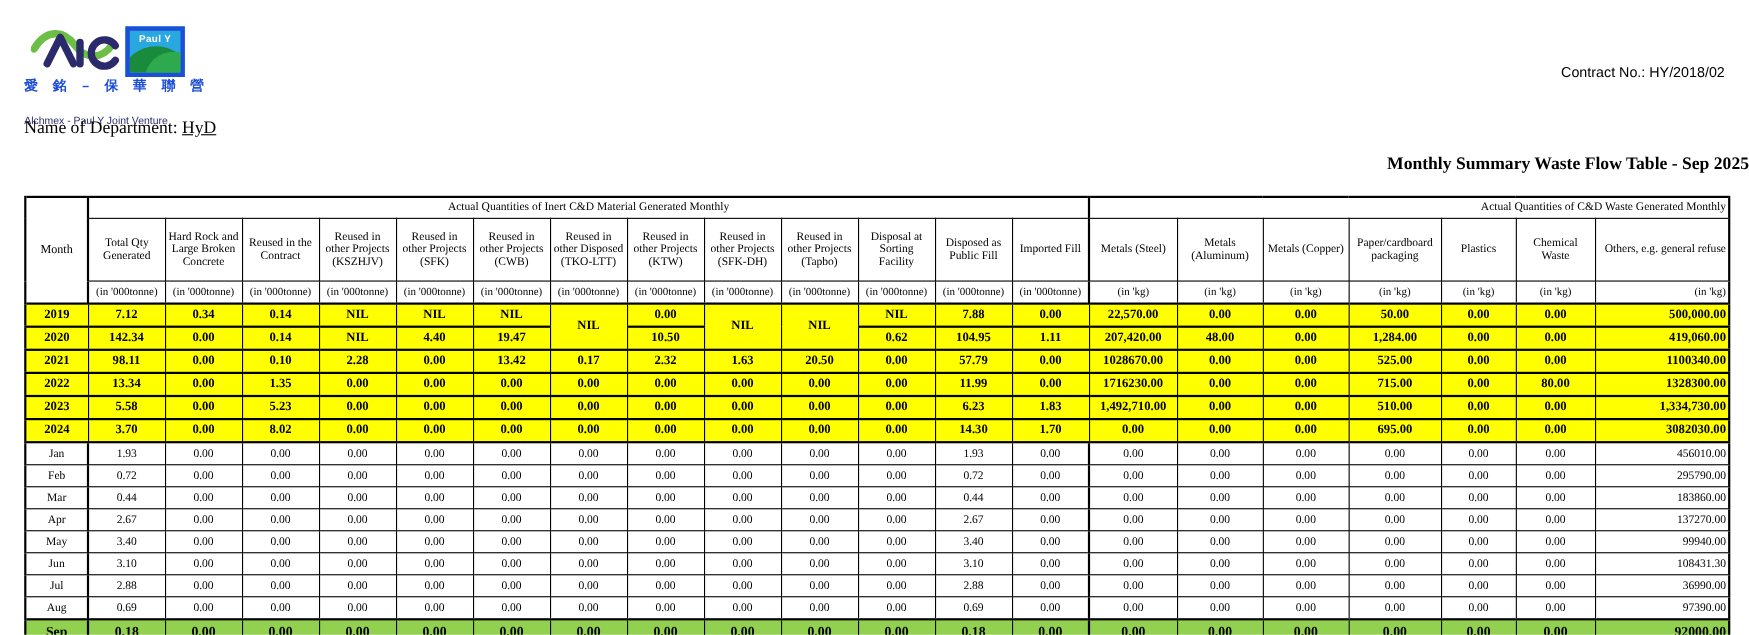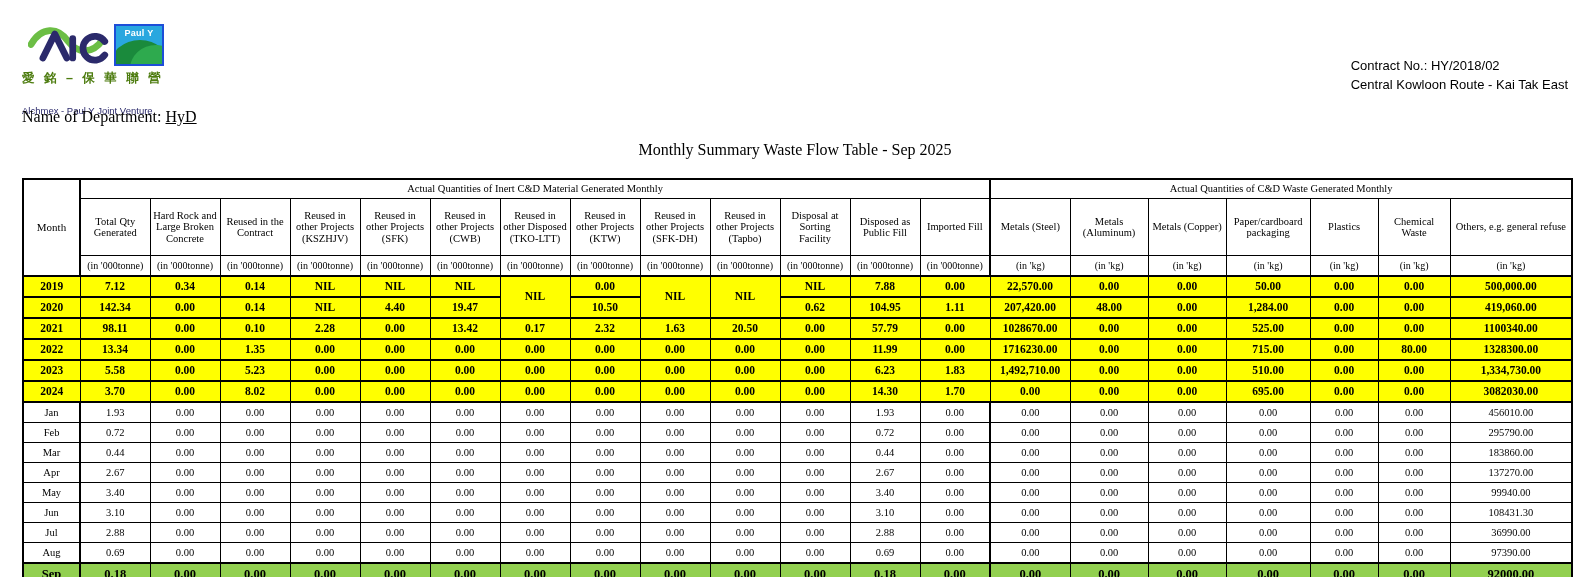--- a/index.html
+++ b/index.html
@@ -9,61 +9,61 @@
     color:#000;overflow:hidden;position:relative;
   }
 
   
   .hdr{position:relative;height:118px;}
 
   .logo-wrap{position:absolute;left:22px;top:20px;width:150px;}
   .logo-marks{position:relative;height:46px;}
   .logo-aic{position:absolute;left:6px;top:2px;width:82px;height:42px;}
   .logo-pauly{position:absolute;left:92px;top:4px;width:46px;height:38px;
-    border:2px solid #1d4ed8;overflow:hidden;background:#29a7df;}
+    border:4px solid #1d4ed8;overflow:hidden;background:#29a7df;}
   .pauly-sky{position:absolute;left:0;top:0;right:0;height:22px;background:#29a7df;}
   .pauly-txt{position:absolute;left:0;top:2px;width:100%;text-align:center;
     color:#fff;font-family:"Liberation Sans",sans-serif;font-weight:bold;
     font-size:9px;letter-spacing:.3px;}
   .pauly-hill{position:absolute;left:-6px;top:14px;width:60px;height:26px;
     background:#1a8a3c;border-radius:50% 50% 0 0 / 100% 100% 0 0;}
   .pauly-hill2{position:absolute;left:14px;top:19px;width:52px;height:24px;
     background:#2eaa4e;border-radius:50% 50% 0 0 / 100% 100% 0 0;}
 
-  .logo-cn{font-family:Liberation Sans, sans-serif;font-weight:bold;
-    font-size:12.5px;color:#4d7c0f;letter-spacing:3px;margin-top:4px;
+  .logo-cn{font-family:Liberation Mono, monospace;font-weight:bold;
+    font-size:12.5px;color:#1d4ed8;letter-spacing:3px;margin-top:4px;
     white-space:nowrap;}
   .logo-en{font-family:"Liberation Sans",sans-serif;font-size:9.5px;
     color:#2b2a6b;margin-top:18px;white-space:nowrap;}
 
   .contract{position:absolute;right:22px;top:56px;text-align:left;
     font-family:"Liberation Sans",sans-serif;font-size:13px;line-height:19px;}
 
   .dept{position:absolute;left:22px;top:108px;font-size:16px;}
   .dept .val{font-weight:normal;text-decoration:underline;padding:0 4px;}
   .dept .blank{text-decoration:underline;letter-spacing:2px;}
 
-  .title{position:absolute;left:0;right:0;top:141px;text-align:center;
-    font-size:16px;font-weight:normal;}
+  .title{position:absolute;left:0;right:0;top:141px;text-align:right;
+    font-size:16px;font-weight:bold;}
 
   
   .tbl-wrap{position:absolute;left:22px;top:178px;width:1546px;}
   table{border-collapse:collapse;table-layout:fixed;width:1546px;
     font-size:10.5px;}
   td,th{border:1px solid #000;text-align:center;vertical-align:middle;
     padding:1px 2px;font-weight:normal;line-height:11.5px;}
 
   .outer{border:2px solid #000;}
   .grp{font-size:10.5px;height:16px;margin-top:40px;}
   .hcell{height:54px;font-size:10.5px;}
   .unit{height:17px;font-size:10px;}
   .month-head{font-size:11px;}
 
   .bthick-l{border-left:2px solid #000;}
-  .bthick-r{border-right:2px solid #000;}
+  .bthick-r{border-right:2px solid #000;text-align:right;}
 
   tr.yr td{background:#ffff00;font-weight:bold;font-size:11.5px;height:17px;
     border:1px solid #000;border-top-width:2px;border-bottom-width:2px;}
   tr.mo td{height:17px;font-size:10.5px;background:#fff;}
   tr.sep td{background:#92d050;font-weight:bold;font-size:12.5px;height:20px;
     border-top-width:2px;border-bottom-width:2px;}
 
   tr.yr td.mname,tr.total td.mname{}
   td.mname{}
 </style>
@@ -86,21 +86,20 @@
         <div class="pauly-hill2"></div>
         <div class="pauly-txt">Paul Y</div>
       </div>
     </div>
     <div class="logo-cn">愛 銘 – 保 華 聯 營</div>
     <div class="logo-en">Alchmex - Paul Y Joint Venture</div>
   </div>
 
   <div class="contract">
     <div>Contract No.: HY/2018/02</div>
-    <div>Central Kowloon Route - Kai Tak East</div>
   </div>
 
   <div class="dept">
     <span>Name of Department:</span><span class="val">HyD</span><span class="blank">     </span>
   </div>
 
   <div class="title">Monthly Summary Waste Flow Table - Sep 2025</div>
 </div>
 
 <div class="tbl-wrap">

